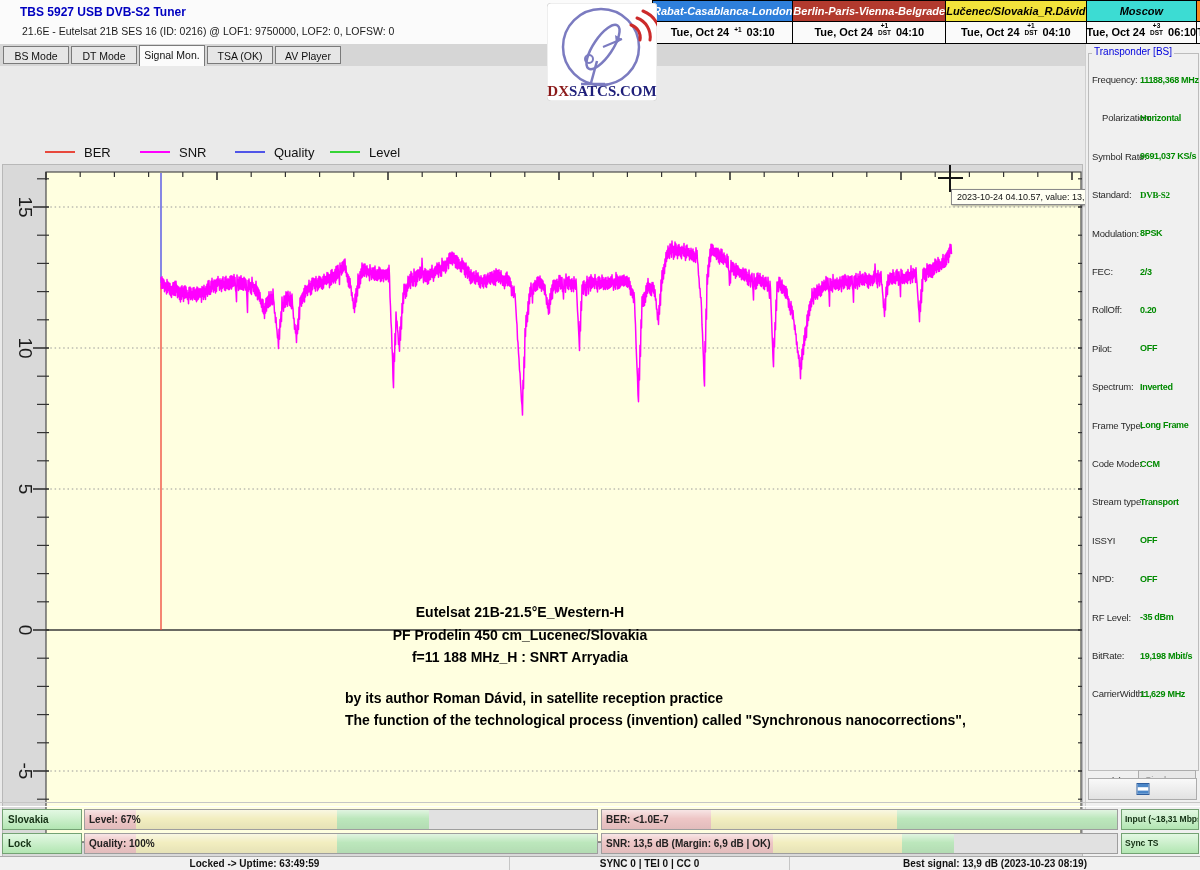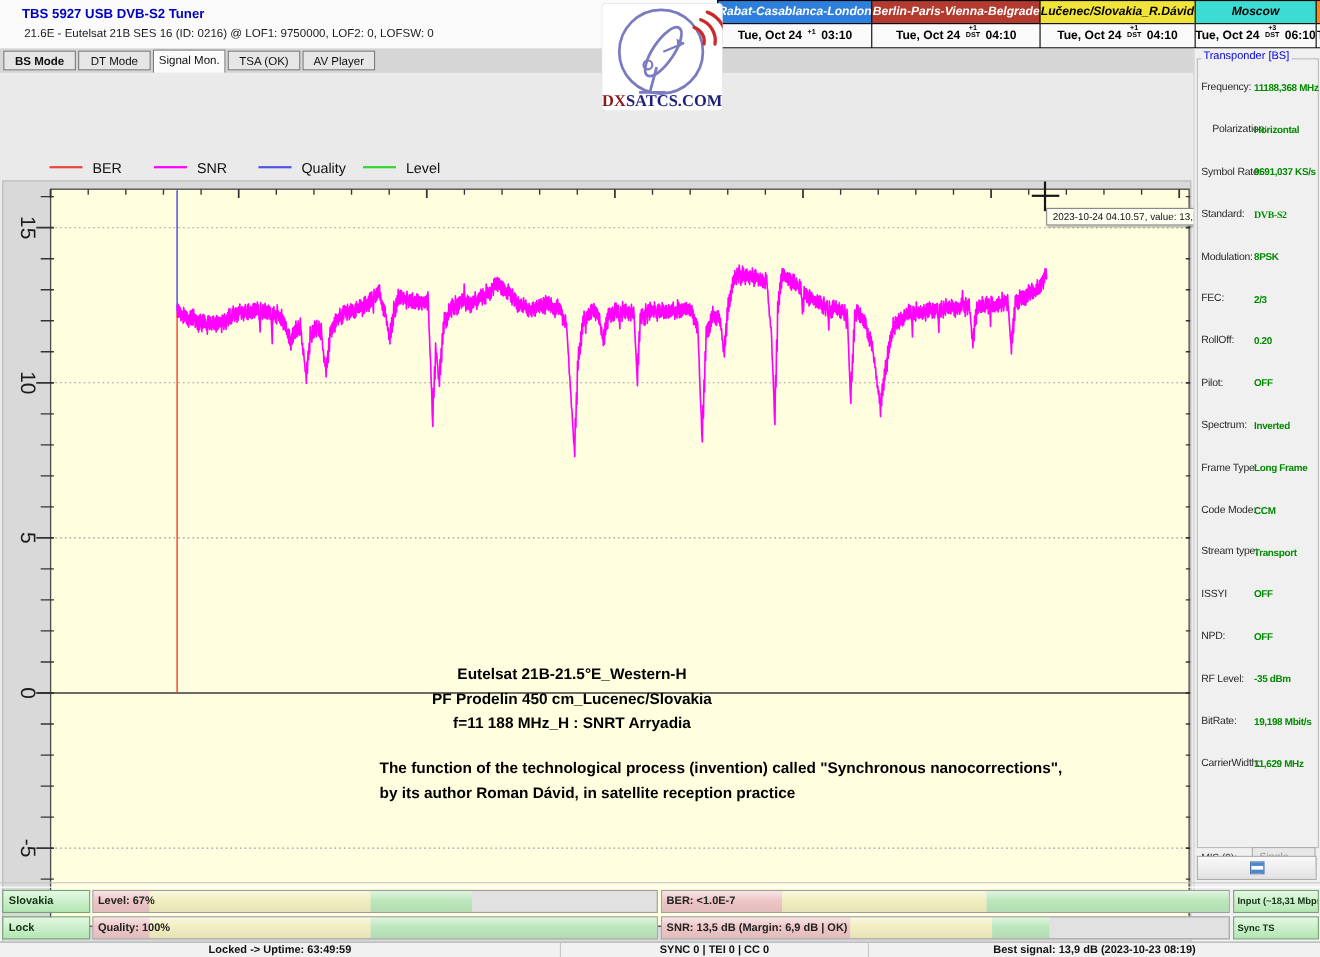--- a/index.html
+++ b/index.html
@@ -133,21 +133,21 @@
       </div>
       <div class="clock-cell">
         <div class="clock-title" style="background: rgb(246, 136, 31); color: rgb(0, 0, 0);">Dubai</div>
         <div class="clock-time">
           <span>Tue, Oct 24</span>
         </div>
       </div>
     </div>
 
   <div class="abs" id="tab-strip">
-      <div class="tab" style="left: 3px; font-weight: bold;">BS Mode</div>
+      <div class="tab" style="left: 3px;">BS Mode</div>
       <div class="tab" style="left: 71px;">DT Mode</div>
       <div class="tab active" style="left: 139px;">Signal Mon.</div>
       <div class="tab" style="left: 207px;">TSA (OK)</div>
       <div class="tab" style="left: 275px;">AV Player</div>
     </div>
 
   <div class="abs" id="main-panel">
     <div id="legend-row">
         <div class="legend-item" style="left: 45px;">
           <span class="legend-line" style="background: rgb(232, 72, 60);"></span>
@@ -296,22 +296,22 @@
         </svg>
     </div>
   </div>
 
   <div class="abs" id="ann-centered">
       <div>Eutelsat 21B-21.5°E_Western-H</div>
       <div>PF Prodelin 450 cm_Lucenec/Slovakia</div>
       <div>f=11 188 MHz_H : SNRT Arryadia</div>
     </div>
   <div class="abs" id="ann-left">
+      <div>by its author Roman Dávid, in satellite reception practice</div>
       <div>The function of the technological process (invention) called "Synchronous nanocorrections",</div>
-      <div>by its author Roman Dávid, in satellite reception practice</div>
     </div>
 
   <div class="abs xh" id="crosshair-v"></div>
   <div class="abs xh" id="crosshair-h"></div>
   <div class="abs" id="tooltip">2023-10-24 04.10.57, value: 13,5</div>
 
   <svg class="abs" style="left:547px;top:3px;" width="110" height="98">
     <rect x="0" y="0" width="110" height="98" rx="4" fill="#ffffff" stroke="#dddddd"></rect>
     <g>
       <circle cx="54" cy="44" r="38" fill="none" stroke="#7b7bc0" stroke-width="2.5"></circle>

